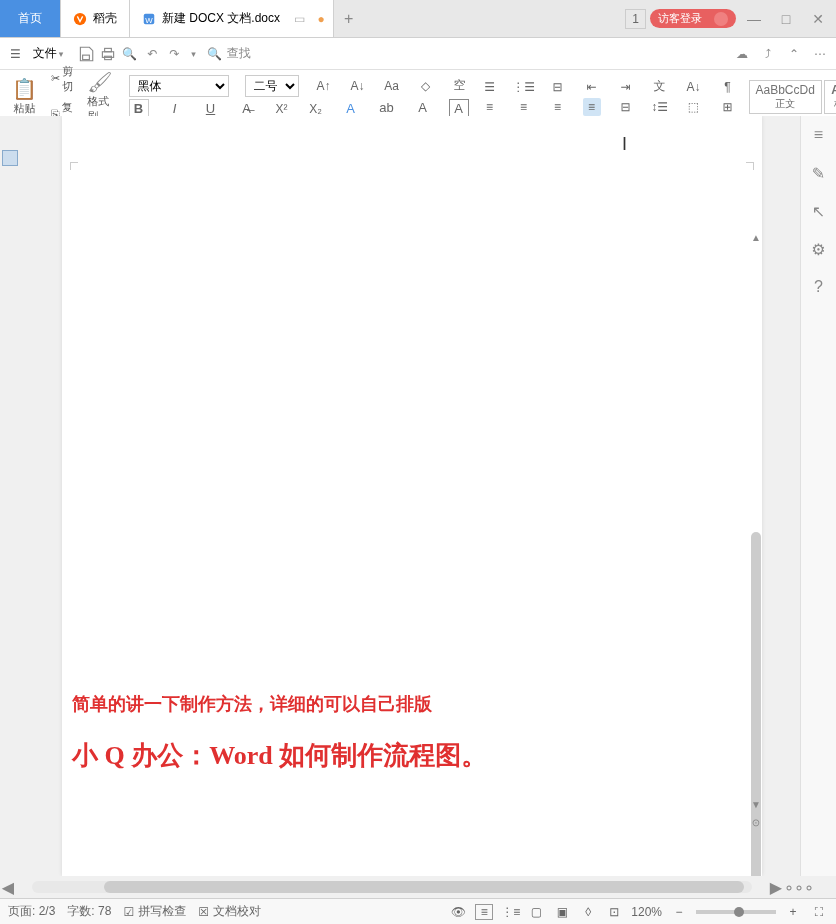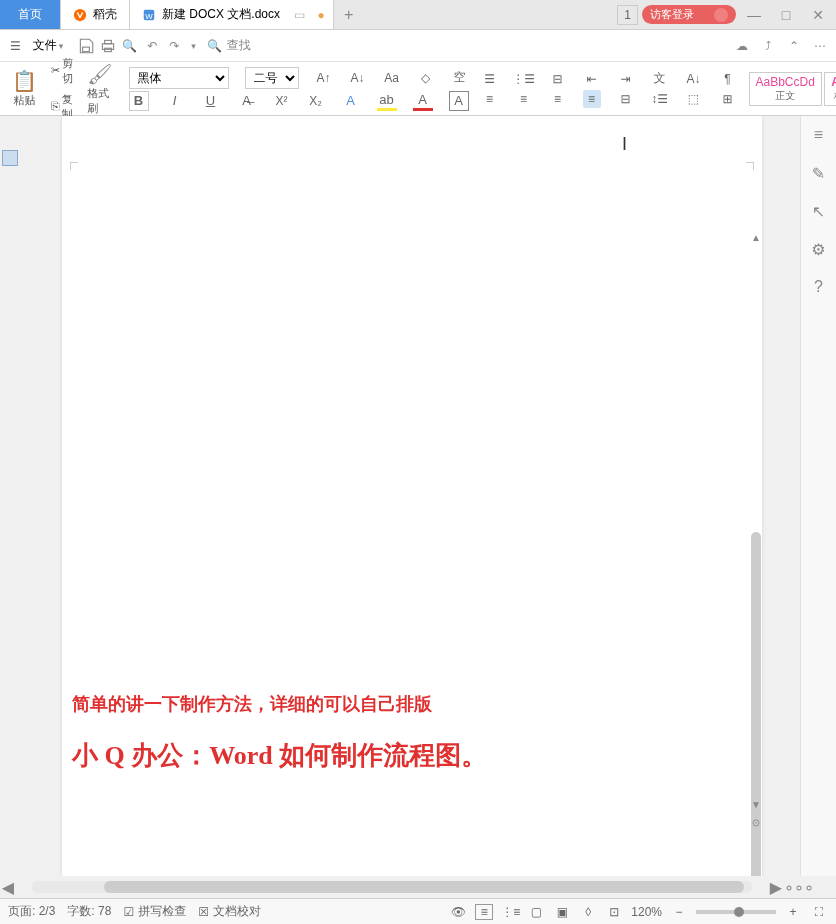--- a/index.html
+++ b/index.html
@@ -1,27 +1,27 @@
 <!DOCTYPE html>
 <html><head>
 <meta charset="utf-8">
 <style>
 * { box-sizing: border-box; margin: 0; padding: 0; font-family: "Microsoft YaHei", sans-serif; }
 body { width: 836px; height: 924px; background: #f0f0f0; overflow: hidden; position: relative; }
 
-.tab-bar { height: 30px; background: #e8e8e8; display: flex; align-items: stretch; border-bottom: 1px solid #d0d0d0; }
+.tab-bar { height: 38px; background: #e8e8e8; display: flex; align-items: stretch; border-bottom: 1px solid #d0d0d0; }
 .tab { display: flex; align-items: center; padding: 4px 12px; font-size: 12px; border-right: 1px solid #d0d0d0; cursor: pointer; gap: 6px; }
 .tab.home { background: #4a90e2; color: #fff; padding: 0 18px; }
 .tab.dk { background: #fff; }
 .tab.doc { background: #fff; padding-right: 8px; }
 .tab-icon { width: 14px; height: 14px; display: inline-block; }
 .tab-add { width: 30px; display: flex; align-items: center; justify-content: center; font-size: 16px; color: #888; cursor: pointer; }
 .tab-right { margin-left: auto; display: flex; align-items: center; gap: 4px; padding-right: 4px; }
 .tab-btn { padding: 2px 6px; font-size: 12px; color: #666; cursor: pointer; }
-.login-btn { background: #e86060; color: #fff; border-radius: 10px; padding: 2px 8px; display: flex; align-items: center; gap: 20px; font-size: 11px; }
+.login-btn { background: #e86060; color: #fff; border-radius: 10px; padding: 2px 8px; display: flex; align-items: center; gap: 12px; font-size: 11px; }
 .win-btn { width: 28px; text-align: center; color: #888; cursor: pointer; font-size: 14px; }
 
 .menu-bar { height: 32px; background: #fff; display: flex; align-items: center; padding: 0 6px; border-bottom: 1px solid #e0e0e0; font-size: 12px; gap: 2px; }
 .menu-hamburger { padding: 0 4px; color: #666; cursor: pointer; }
 .menu-file { padding: 0 6px; cursor: pointer; }
 .menu-qat { display: flex; gap: 4px; padding: 0 4px; }
 .menu-qat-icon { width: 18px; height: 18px; color: #888; cursor: pointer; display: flex; align-items: center; justify-content: center; }
 .menu-tabs { display: flex; margin-left: 4px; }
 .menu-tab { padding: 4px 6px; cursor: pointer; }
 .menu-tab.active { background: #4a90e2; color: #fff; }
@@ -36,21 +36,21 @@
 .ribbon-btn { display: flex; align-items: center; gap: 2px; padding: 2px 4px; font-size: 11px; color: #555; cursor: pointer; }
 .ribbon-btn-lg { display: flex; flex-direction: column; align-items: center; padding: 2px 6px; font-size: 11px; cursor: pointer; color: #555; }
 .ribbon-btn-lg .ic { font-size: 20px; color: #4a90e2; }
 .ribbon-icon { width: 20px; height: 20px; display: flex; align-items: center; justify-content: center; color: #666; cursor: pointer; font-size: 13px; }
 .ribbon-icon.sm { width: 18px; height: 18px; font-size: 12px; }
 .font-select { height: 22px; border: 1px solid #ccc; font-size: 12px; padding: 0 4px; background: #fff; }
 .font-select.name { width: 100px; }
 .font-select.size { width: 54px; }
 .ribbon-row { display: flex; gap: 16px; align-items: center; }
 .style-box { border: 1px solid #ccc; padding: 2px 6px; text-align: center; font-size: 11px; cursor: pointer; background: #fff; }
-.style-box .preview { font-size: 12px; color: #ec4899; }
+.style-box .preview { font-size: 12px; color: #737373; }
 .style-box .name { font-size: 10px; color: #666; }
 
 .workspace { position: absolute; top: 116px; left: 0; right: 36px; bottom: 48px; background: #f0f0f0; overflow: hidden; }
 .page-gutter { position: absolute; left: 0; top: 30px; width: 20px; }
 .gutter-icon { width: 16px; height: 16px; background: #cde; border: 1px solid #8ac; margin: 4px 0 0 2px; }
 .page { position: absolute; left: 62px; top: 0; width: 700px; height: 100%; background: #fff; box-shadow: 0 0 4px rgba(0,0,0,0.1); }
 .corner { position: absolute; width: 8px; height: 8px; }
 .corner.tl { top: 46px; left: 8px; border-left: 1px solid #ccc; border-top: 1px solid #ccc; }
 .corner.tr { top: 46px; right: 8px; border-right: 1px solid #ccc; border-top: 1px solid #ccc; }
 .text-line { position: absolute; color: #e03030; font-family: SimSun, serif; }

